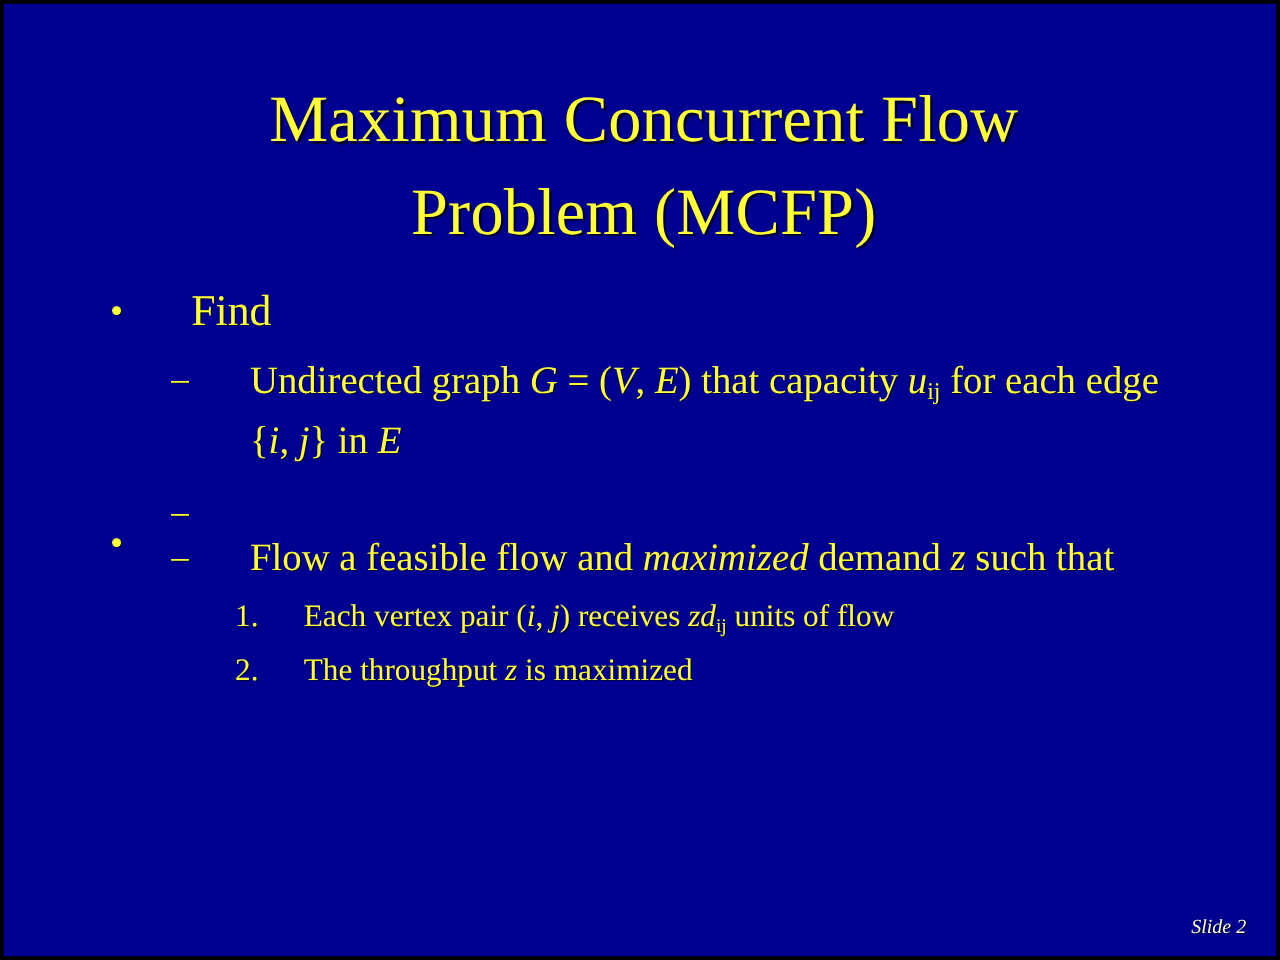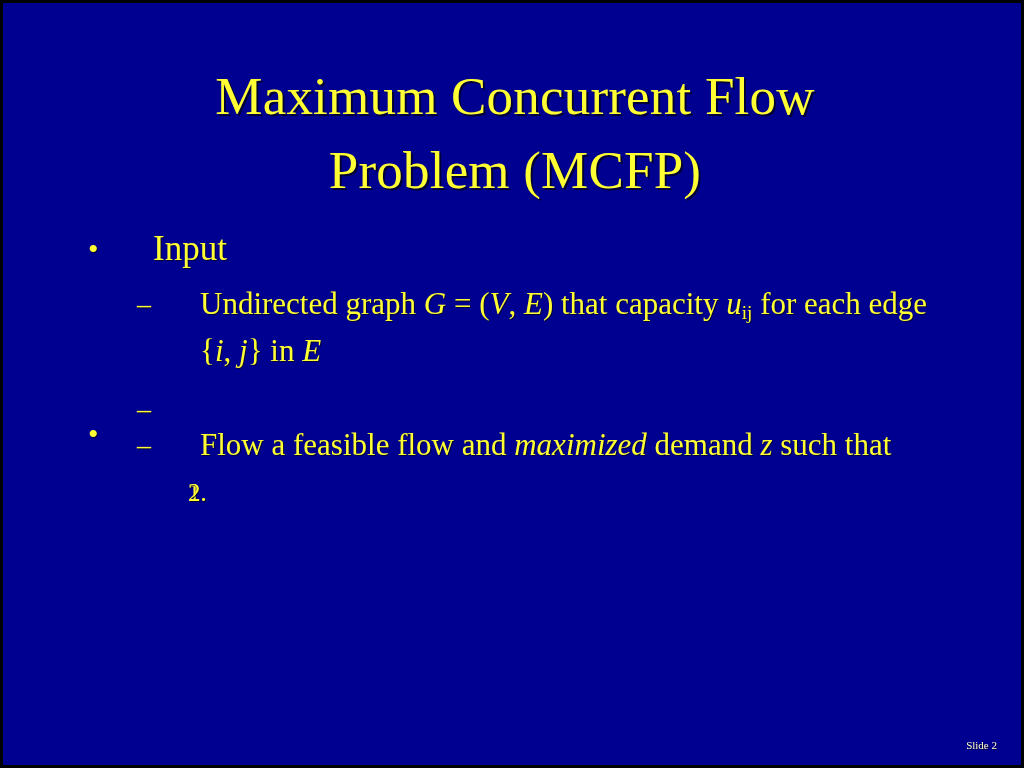--- a/index.html
+++ b/index.html
@@ -103,40 +103,41 @@
     font-size: 0.62em;
     vertical-align: -0.28em;
     letter-spacing: 0;
   }
 
   
   .footer {
     position: absolute;
     right: 24px;
     bottom: 14px;
-    font-size: 11px;
+    font-size: 16px;
     color: #ffffcc;
     text-shadow: 1px 1px 0 rgba(0,0,40,0.8);
+    font-style: italic;
   }
 </style>
 </head>
 <body>
 
 <div class="slide">
 
   <div class="title-block">
     <div class="title-line">Maximum Concurrent Flow</div>
     <div class="title-line">Problem (MCFP)</div>
   </div>
 
   <div class="body-block">
 
     <div class="lvl1">
       <span class="marker">•</span>
-      <span>Input</span>
+      <span>Find</span>
     </div>
 
     <div class="gap-sm"></div>
 
     <div class="lvl2">
       <span class="marker">–</span>
       <span><span>Undirected graph </span><i class="math">G</i><span> = (</span><i class="math">V</i><span>, </span><i class="math">E</i><span>) that capacity </span><i class="math">u</i><sub>ij</sub><span> for each edge {</span><i class="math">i</i><span>, </span><i class="math">j</i><span>} in </span><i class="math">E</i></span>
     </div>
 
     <div class="gap-md"></div>
@@ -155,23 +156,25 @@
 
     <div class="lvl2">
       <span class="marker">–</span>
       <span><span>Flow a feasible flow and </span><i class="math">maximized</i><span> demand </span><i class="math">z</i><span> such that</span></span>
     </div>
 
     <div class="gap-sm"></div>
 
     <div class="lvl3">
       <span class="marker">1.</span>
+      <span><span>Each vertex pair (</span><i class="math">i</i><span>, </span><i class="math">j</i><span>) receives </span><i class="math">z</i><i class="math">d</i><sub>ij</sub><span> units of flow</span></span>
     </div>
 
     <div class="lvl3">
       <span class="marker">2.</span>
+      <span><span>The throughput </span><i class="math">z</i><span> is maximized</span></span>
     </div>
 
   </div>
 
   <div class="footer">Slide 2</div>
 
 </div>
 
 </body></html>

